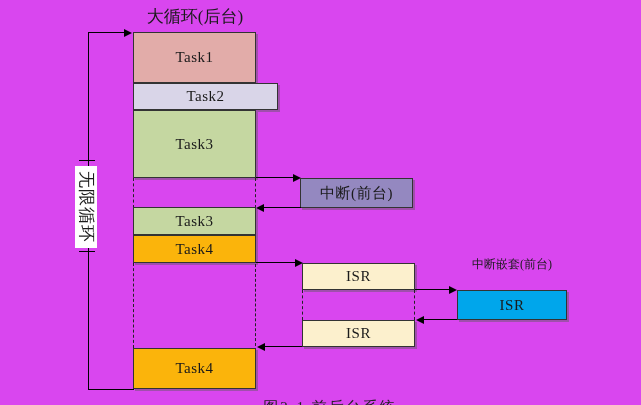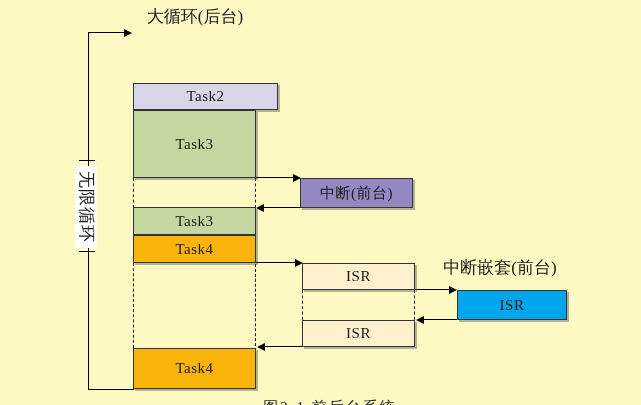--- a/index.html
+++ b/index.html
@@ -1,19 +1,19 @@
 <!DOCTYPE html>
 <html><head>
 <meta charset="utf-8">
 <style>
   html,body{margin:0;padding:0;background:#ffffff;}
   #stage{
     position:relative;
     width:641px;height:405px;
-    background:#fef9c3;
+    background:#d946ef;
     overflow:hidden;
     font-family:"Liberation Serif","DejaVu Serif",serif;
     color:#1a1a1a;
   }
   .box{
     position:absolute;
     border:1.4px solid #333333;
     box-shadow:2px 2px 0 rgba(90,90,90,0.45);
     display:flex;align-items:center;justify-content:center;
     font-size:15px;
@@ -21,21 +21,21 @@
     letter-spacing:0.5px;
   }
   .hline{position:absolute;height:1.4px;background:#000000;}
   .vline{position:absolute;width:1.4px;background:#000000;}
   .vdash{position:absolute;width:0;border-left:1.4px dashed #222222;}
   .arrowhead{position:absolute;width:0;height:0;}
   .ah-right{border-left:8px solid #000;border-top:4.5px solid transparent;border-bottom:4.5px solid transparent;}
   .ah-left{border-right:8px solid #000;border-top:4.5px solid transparent;border-bottom:4.5px solid transparent;}
   .label{position:absolute;white-space:nowrap;}
   #diagram-title{left:133px;top:5px;width:124px;text-align:center;font-size:17px;}
-  #nested-label{left:434px;top:256px;width:132px;text-align:center;font-size:17px;}
+  #nested-label{left:446px;top:256px;width:132px;text-align:center;font-size:12px;}
   #loop-label{
     left:45px;top:196px;width:82px;height:22px;
     transform:rotate(90deg);
     background:#ffffff;
     text-align:center;font-size:17px;line-height:22px;
     letter-spacing:1px;
   }
   #caption{
     left:225px;top:398px;width:210px;
     text-align:center;font-size:15px;color:#222;
@@ -50,20 +50,23 @@
   <div class="label" id="diagram-title">大循环(后台)</div>
 
   <div class="vline" style="left:88px;top:32px;height:358px;"></div>
   <div class="hline" style="left:88px;top:32px;width:37px;"></div>
   <div class="arrowhead ah-right" style="left:124px;top:28.5px;"></div>
   <div class="hline" style="left:88px;top:389px;width:46px;"></div>
   <div class="hline" style="left:79px;top:160px;width:16px;height:1.2px;"></div>
   <div class="hline" style="left:79px;top:251px;width:16px;height:1.2px;"></div>
   <div class="label" id="loop-label">无限循环</div>
 
+  <div class="box" style="left: 133px; top: 32px; width: 123px; height: 51px; background: rgb(226, 172, 169);">
+    <span>Task1</span>
+  </div>
   <div class="box" style="left: 133px; top: 83px; width: 145px; height: 27px; background: rgb(217, 213, 232);">
     <span>Task2</span>
   </div>
   <div class="box" style="left: 133px; top: 110px; width: 123px; height: 68px; background: rgb(197, 215, 161);">
     <span>Task3</span>
   </div>
 
   <div class="vdash" style="left:133px;top:178px;height:30px;"></div>
   <div class="vdash" style="left:254.6px;top:178px;height:30px;"></div>
 

